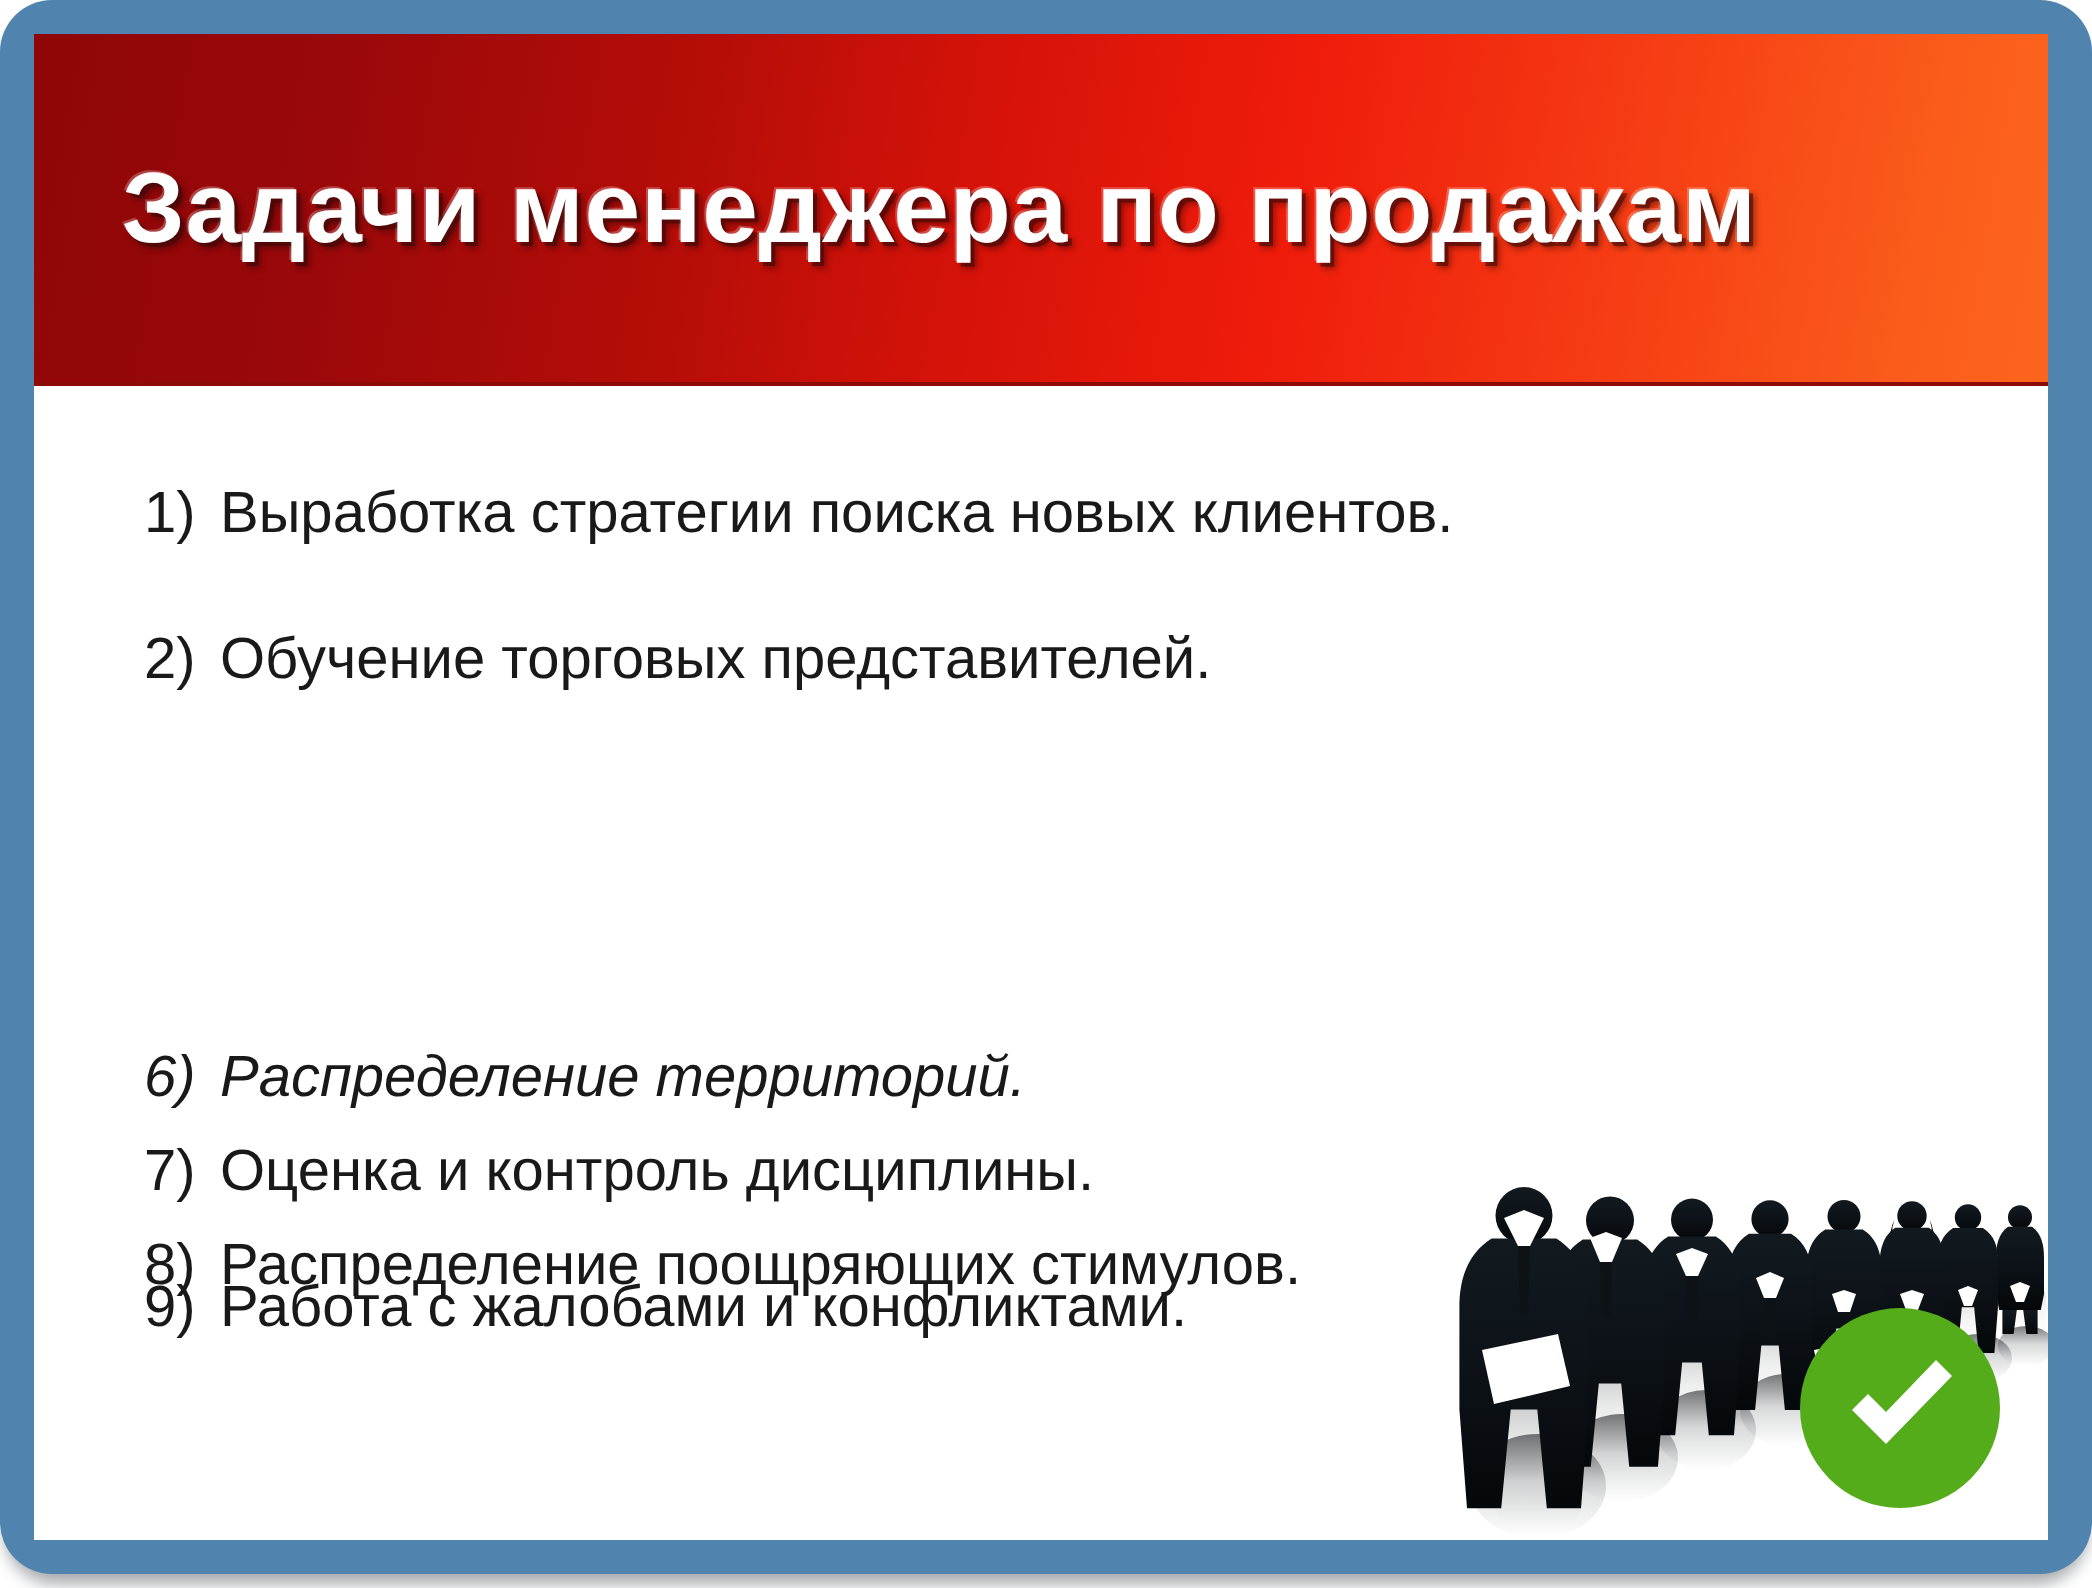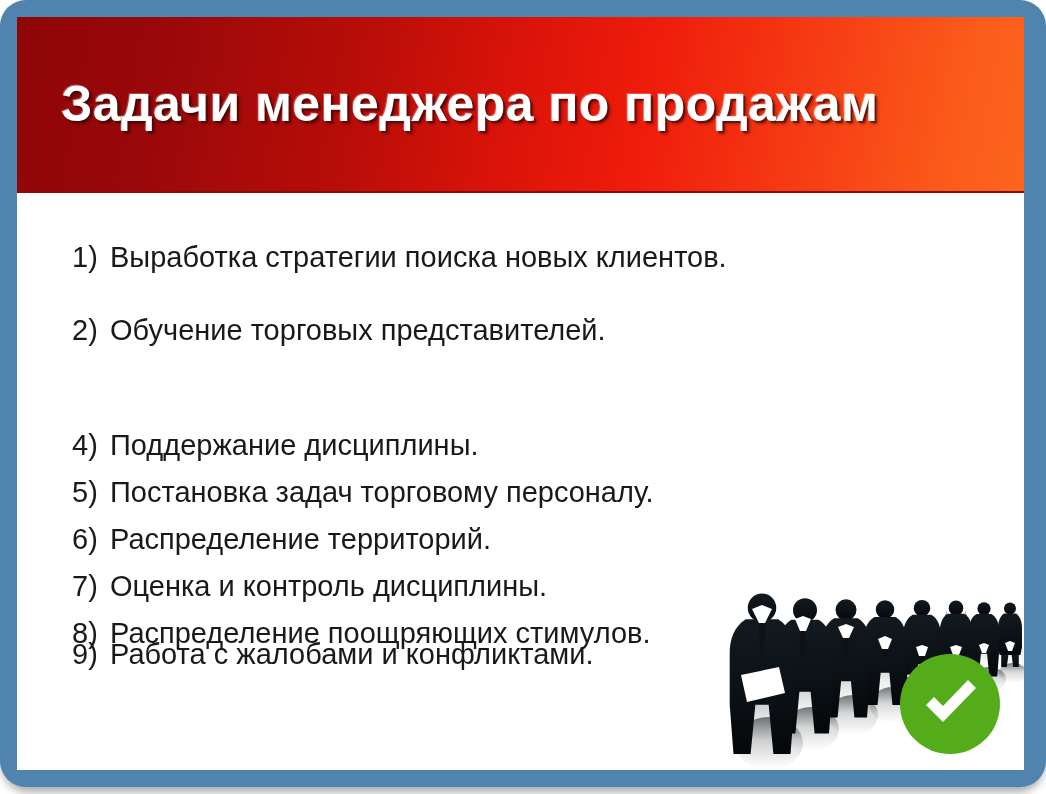--- a/index.html
+++ b/index.html
@@ -126,21 +126,21 @@
     display: block;
     margin-left: 38px;
     white-space: nowrap;
   }
 
   .t1 { top: 46px;  }
   .t2 { top: 93px; margin-top: 26px;  }
   .t3 { top: 140px; }
   .t4 { top: 234px; }
   .t5 { top: 281px; }
-  .t6 { top: 328px; }
+  .t6 { top: 328px; font-style: italic; }
   .t7 { top: 375px; }
   .t8 { top: 422px; }
   .t9 { top: 443px; }
 
   
   .people {
     position: absolute;
     left: 690px;
     top: 480px;
     width: 317px;
@@ -176,27 +176,21 @@
 
       <li class="task-item t1">
         <span class="num">1)</span><span class="txt">Выработка стратегии поиска новых клиентов.</span>
       </li>
 
       <li class="task-item t2">
         <span class="num">2)</span><span class="txt">Обучение торговых представителей.</span>
       </li>
 
 
-      <li class="task-item t4">
-        <span class="num">4)</span><span class="txt">Поддержание дисциплины.</span>
-      </li>
-
-      <li class="task-item t5">
-        <span class="num">5)</span><span class="txt">Постановка задач торговому персоналу.</span>
-      </li>
+
 
       <li class="task-item t6">
         <span class="num">6)</span><span class="txt">Распределение территорий.</span>
       </li>
 
       <li class="task-item t7">
         <span class="num">7)</span><span class="txt">Оценка и контроль дисциплины.</span>
       </li>
 
       <li class="task-item t8">

